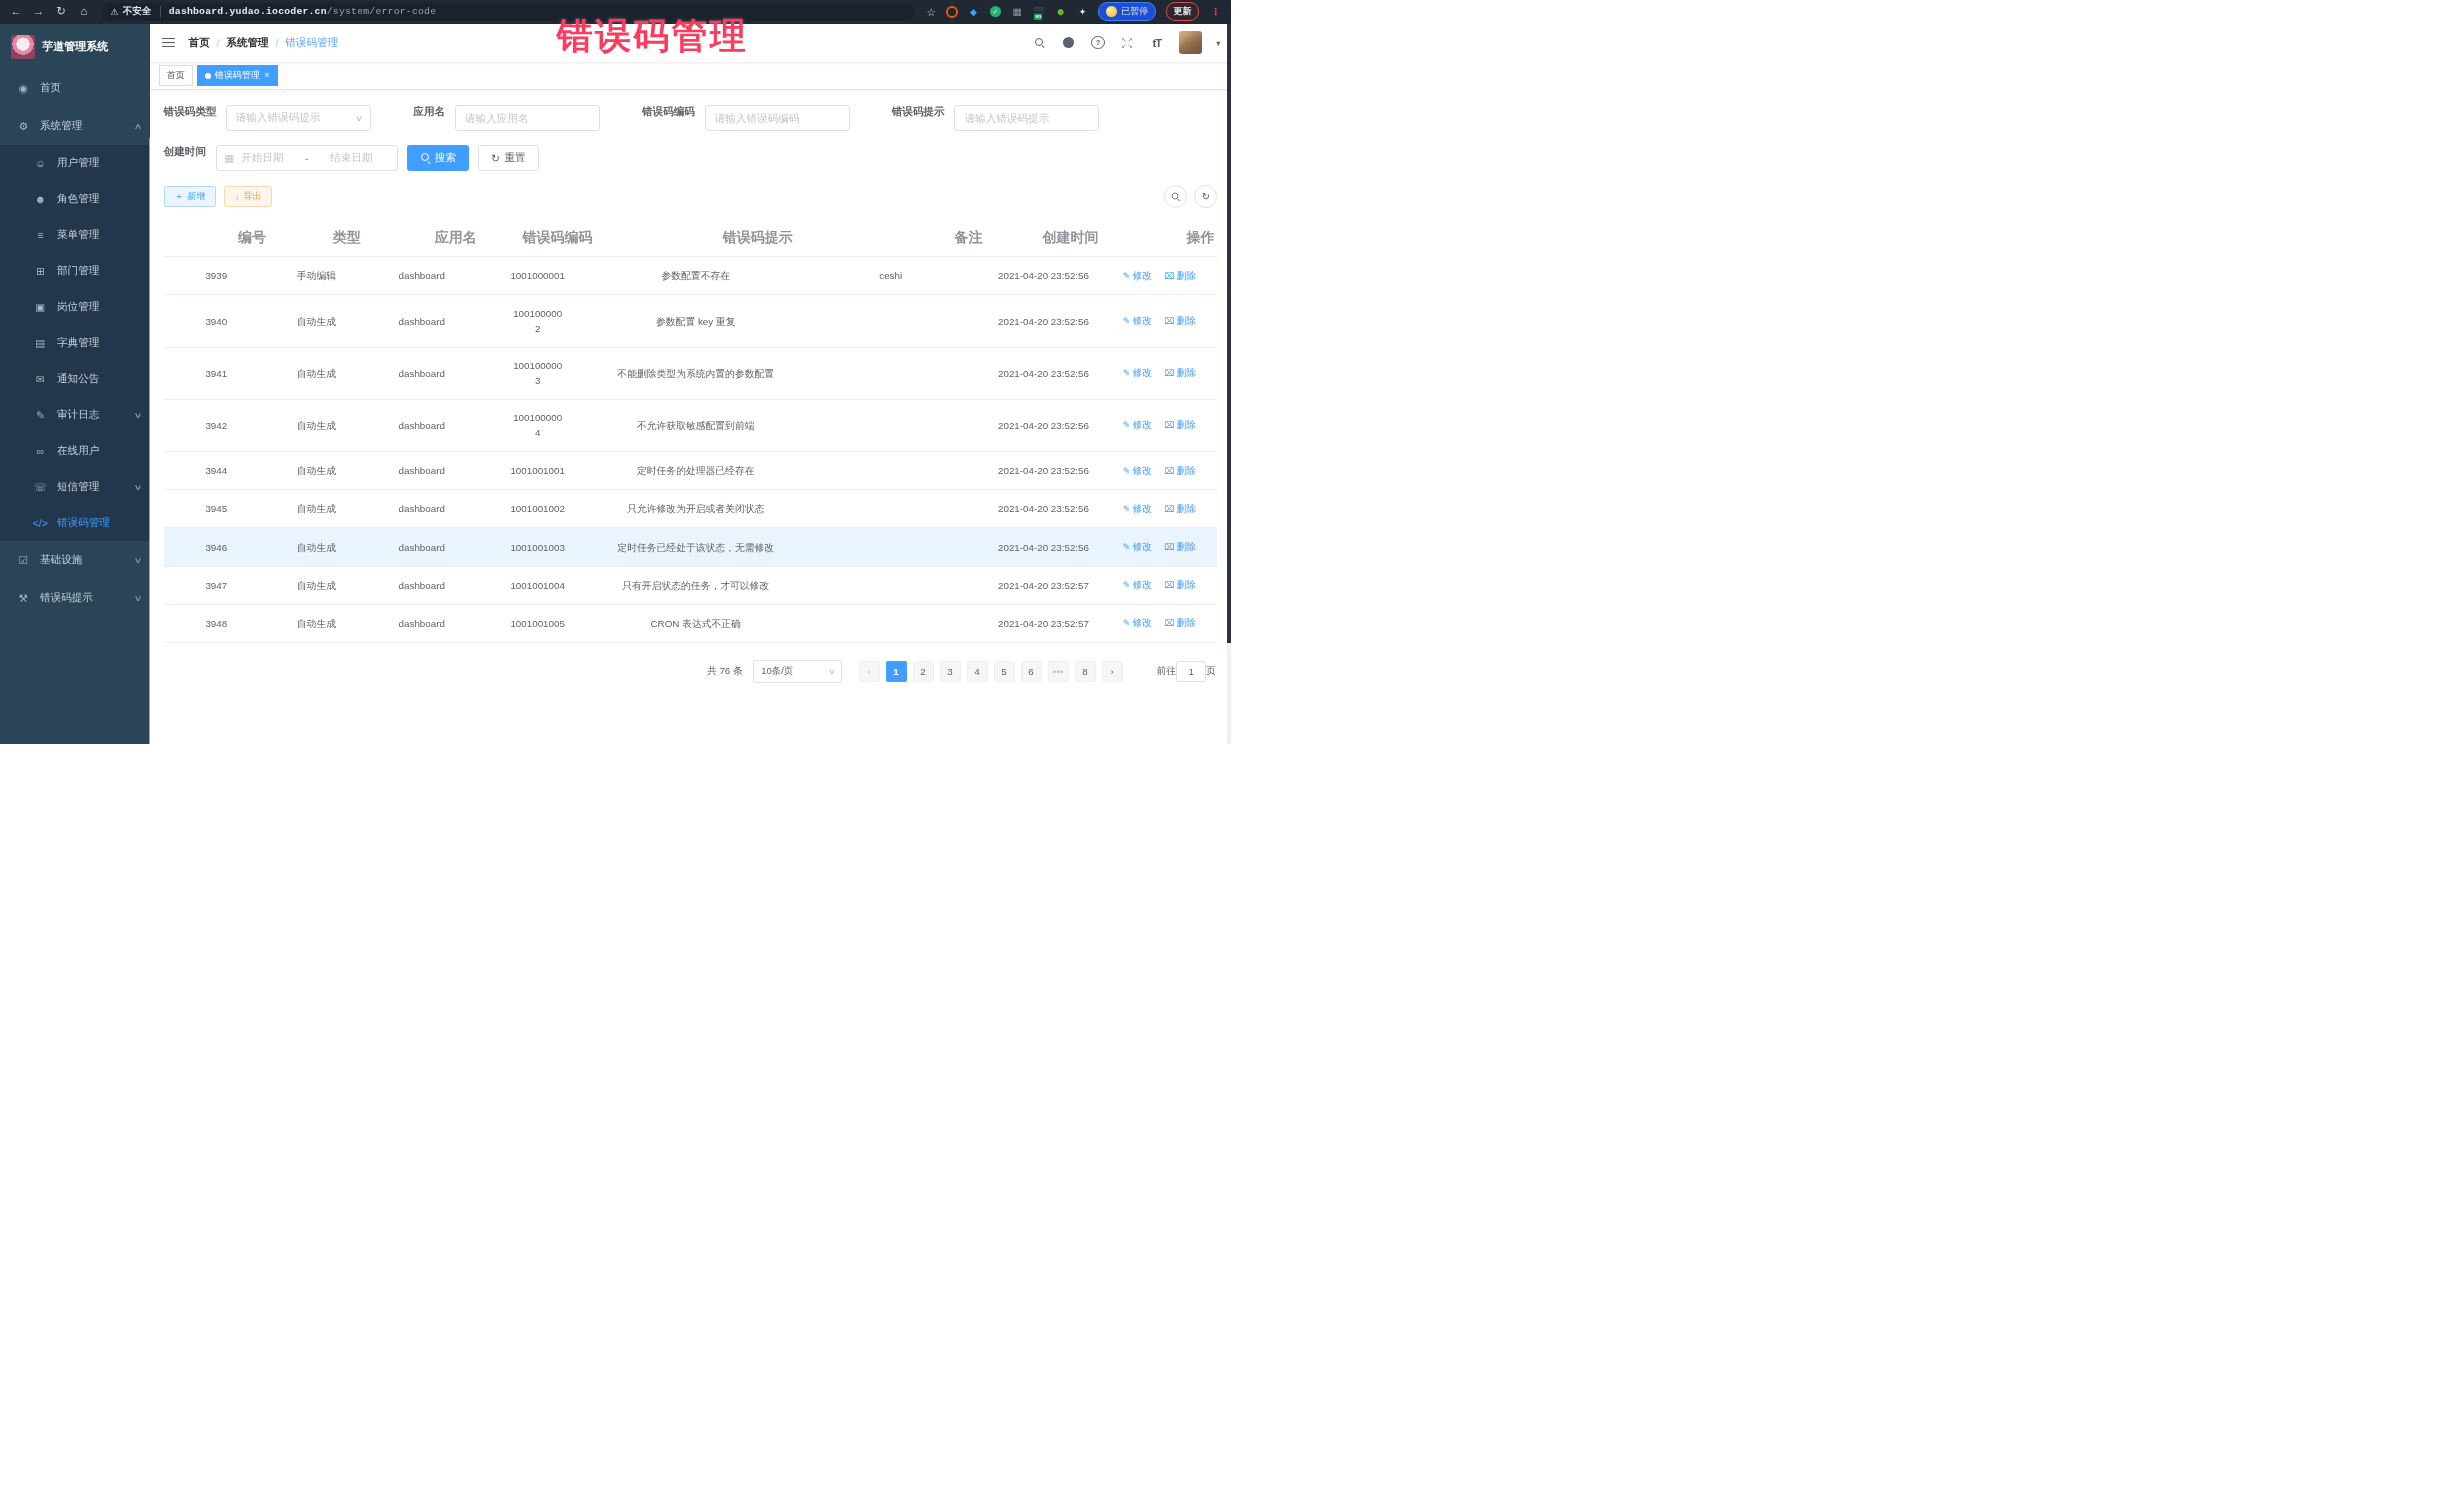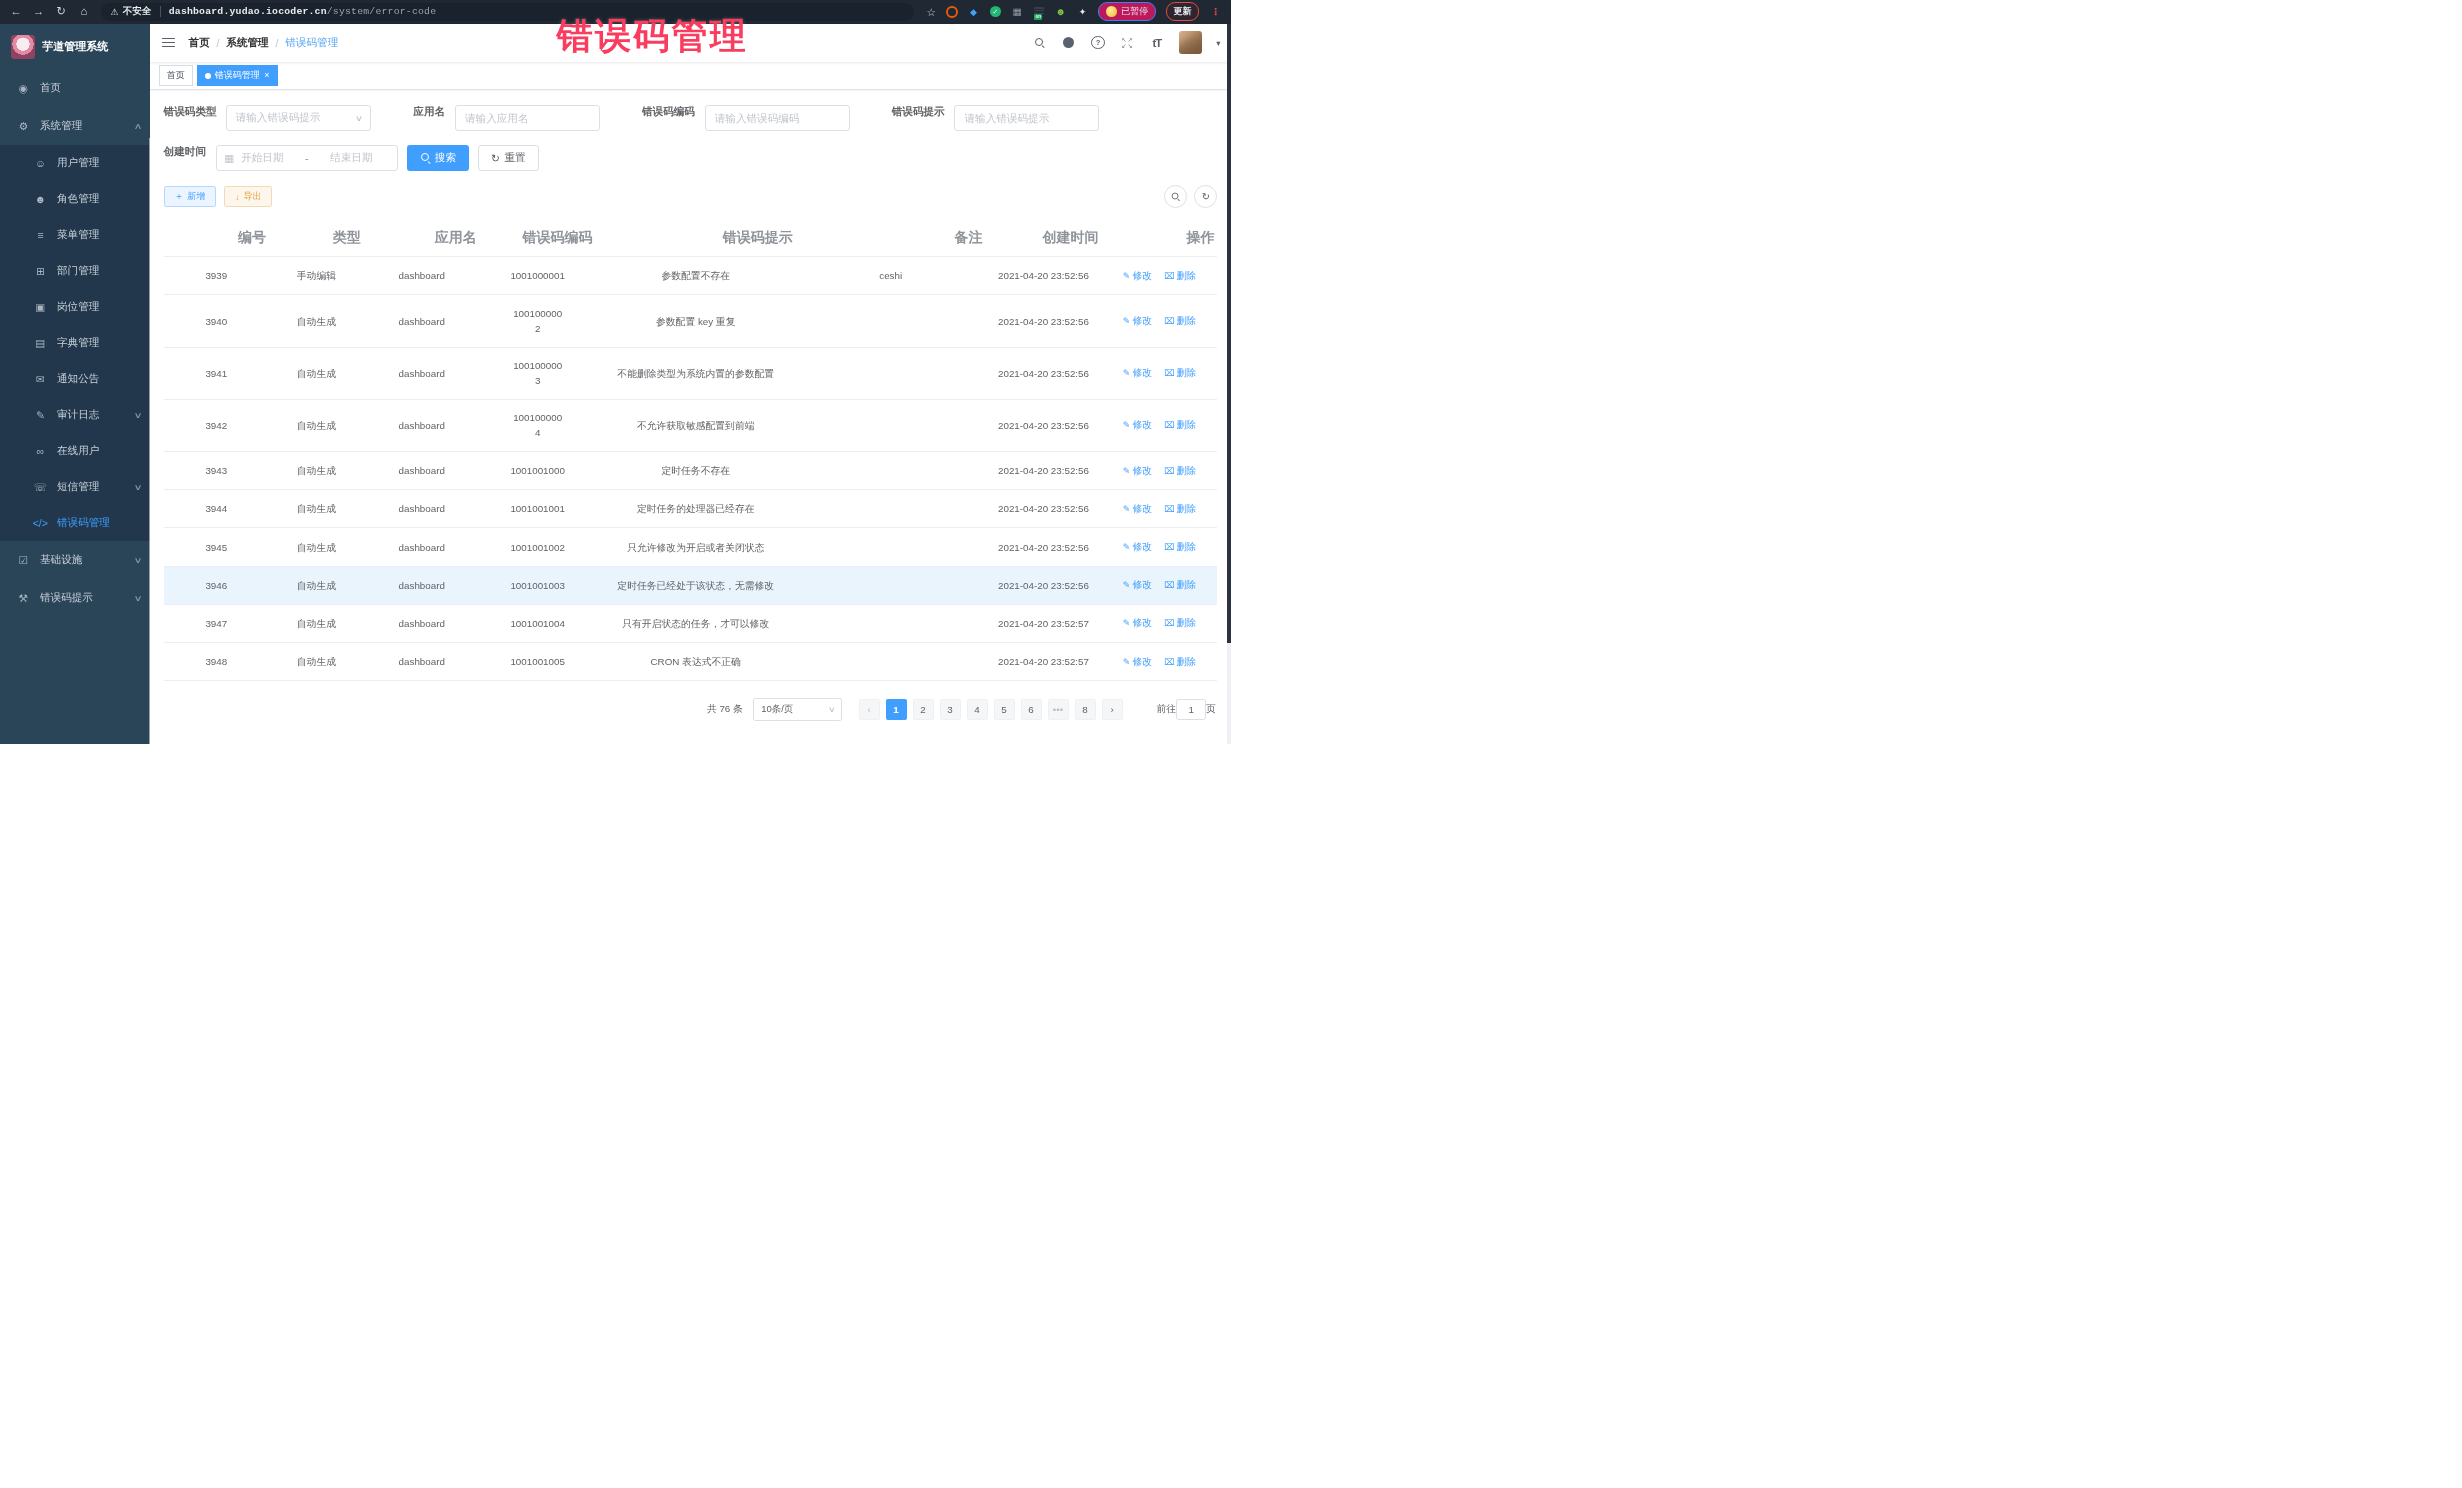--- a/index.html
+++ b/index.html
@@ -21,21 +21,21 @@
   .xicon{display:inline-flex;align-items:center;justify-content:center;width:12px;height:12px;position:relative;}
   .x-ring{width:7.6px;height:7.6px;border:2.3px solid #e8590c;border-radius:50%;}
   .x-gem{color:#3fa4f8;font-size:9px;}
   .x-green{width:11.4px;height:11.4px;border-radius:50%;background:#22b573;color:#fff;font-size:6.8px;font-weight:700;
     display:flex;align-items:center;justify-content:center;}
   .x-grid{color:#8b98a8;font-size:9.8px;}
   .x-on{width:9.8px;height:9.8px;border-radius:1.5px;background:repeating-linear-gradient(#39404c 0 1.5px,#232a34 1.5px 3px);}
   .x-person{color:#7bc043;font-size:9.8px;}
   .x-puzzle{color:#e8eaed;font-size:9px;}
   .pill{display:flex;align-items:center;gap:4.5px;height:16.7px;border-radius:9px;padding:0 6.8px;font-size:9px;color:#e8eaed;}
-  .pill.paused{border:1.5px solid #3b82f6;background:#be185d;}
+  .pill.paused{border:1.5px solid #3b82f6;background:#1d4ed8;}
   .pill.update{border:1.5px solid #dd4f3c;background:#2e2530;font-weight:700;}
   .emoji{width:10.6px;height:10.6px;border-radius:50%;background:radial-gradient(circle at 35% 35%,#ffe9a3,#f7c948 70%,#e3a82a);}
   .upd-dots{color:#dd4f3c;font-size:9.8px;font-weight:700;margin-left:1.5px;}
 
   
   .app{display:flex;height:721px;}
   .sidebar{width:150px;background:#2a4458;height:100%;position:relative;flex:none;overflow:hidden;}
   .sidebar::after{content:"";position:absolute;top:114px;bottom:0;right:0;width:1.5px;background:rgba(235,245,242,.55);}
   .logo{display:flex;align-items:center;gap:7.6px;padding:11.4px 10.6px 9.8px 10.6px;}
   .logo-img{width:24px;height:24px;border-radius:3px;flex:none;
@@ -449,33 +449,20 @@
 4</td>
     <td>不允许获取敏感配置到前端</td>
     <td></td>
     <td>2021-04-20 23:52:56</td>
     <td>
       <span class="act"><span class="aicon">✎</span><span>修改</span></span>
       <span class="act"><span class="aicon">⌧</span><span>删除</span></span>
     </td>
   </tr>
               <tr>
-    <td>3943</td>
-    <td>自动生成</td>
-    <td>dashboard</td>
-    <td class="code">1001001000</td>
-    <td>定时任务不存在</td>
-    <td></td>
-    <td>2021-04-20 23:52:56</td>
-    <td>
-      <span class="act"><span class="aicon">✎</span><span>修改</span></span>
-      <span class="act"><span class="aicon">⌧</span><span>删除</span></span>
-    </td>
-  </tr>
-              <tr>
     <td>3944</td>
     <td>自动生成</td>
     <td>dashboard</td>
     <td class="code">1001001001</td>
     <td>定时任务的处理器已经存在</td>
     <td></td>
     <td>2021-04-20 23:52:56</td>
     <td>
       <span class="act"><span class="aicon">✎</span><span>修改</span></span>
       <span class="act"><span class="aicon">⌧</span><span>删除</span></span>

